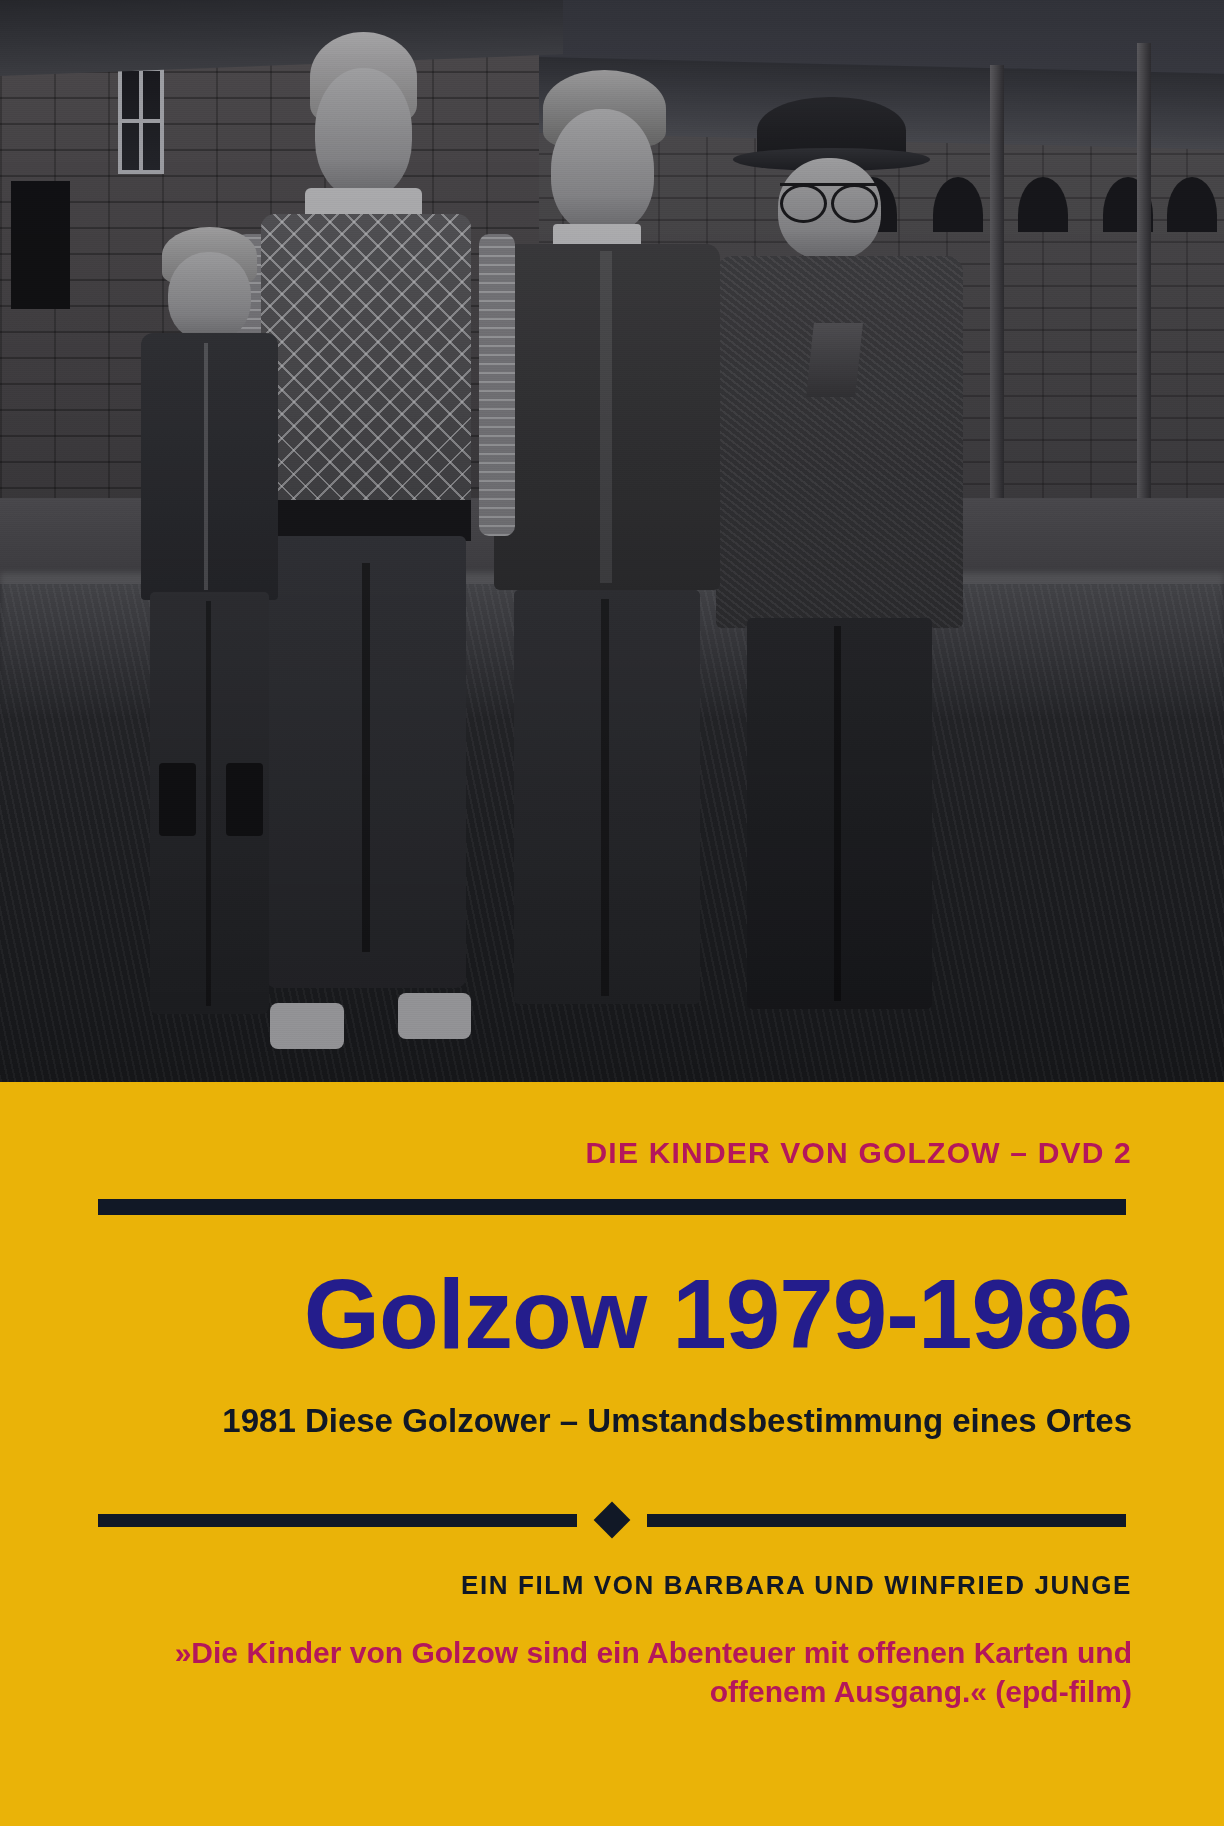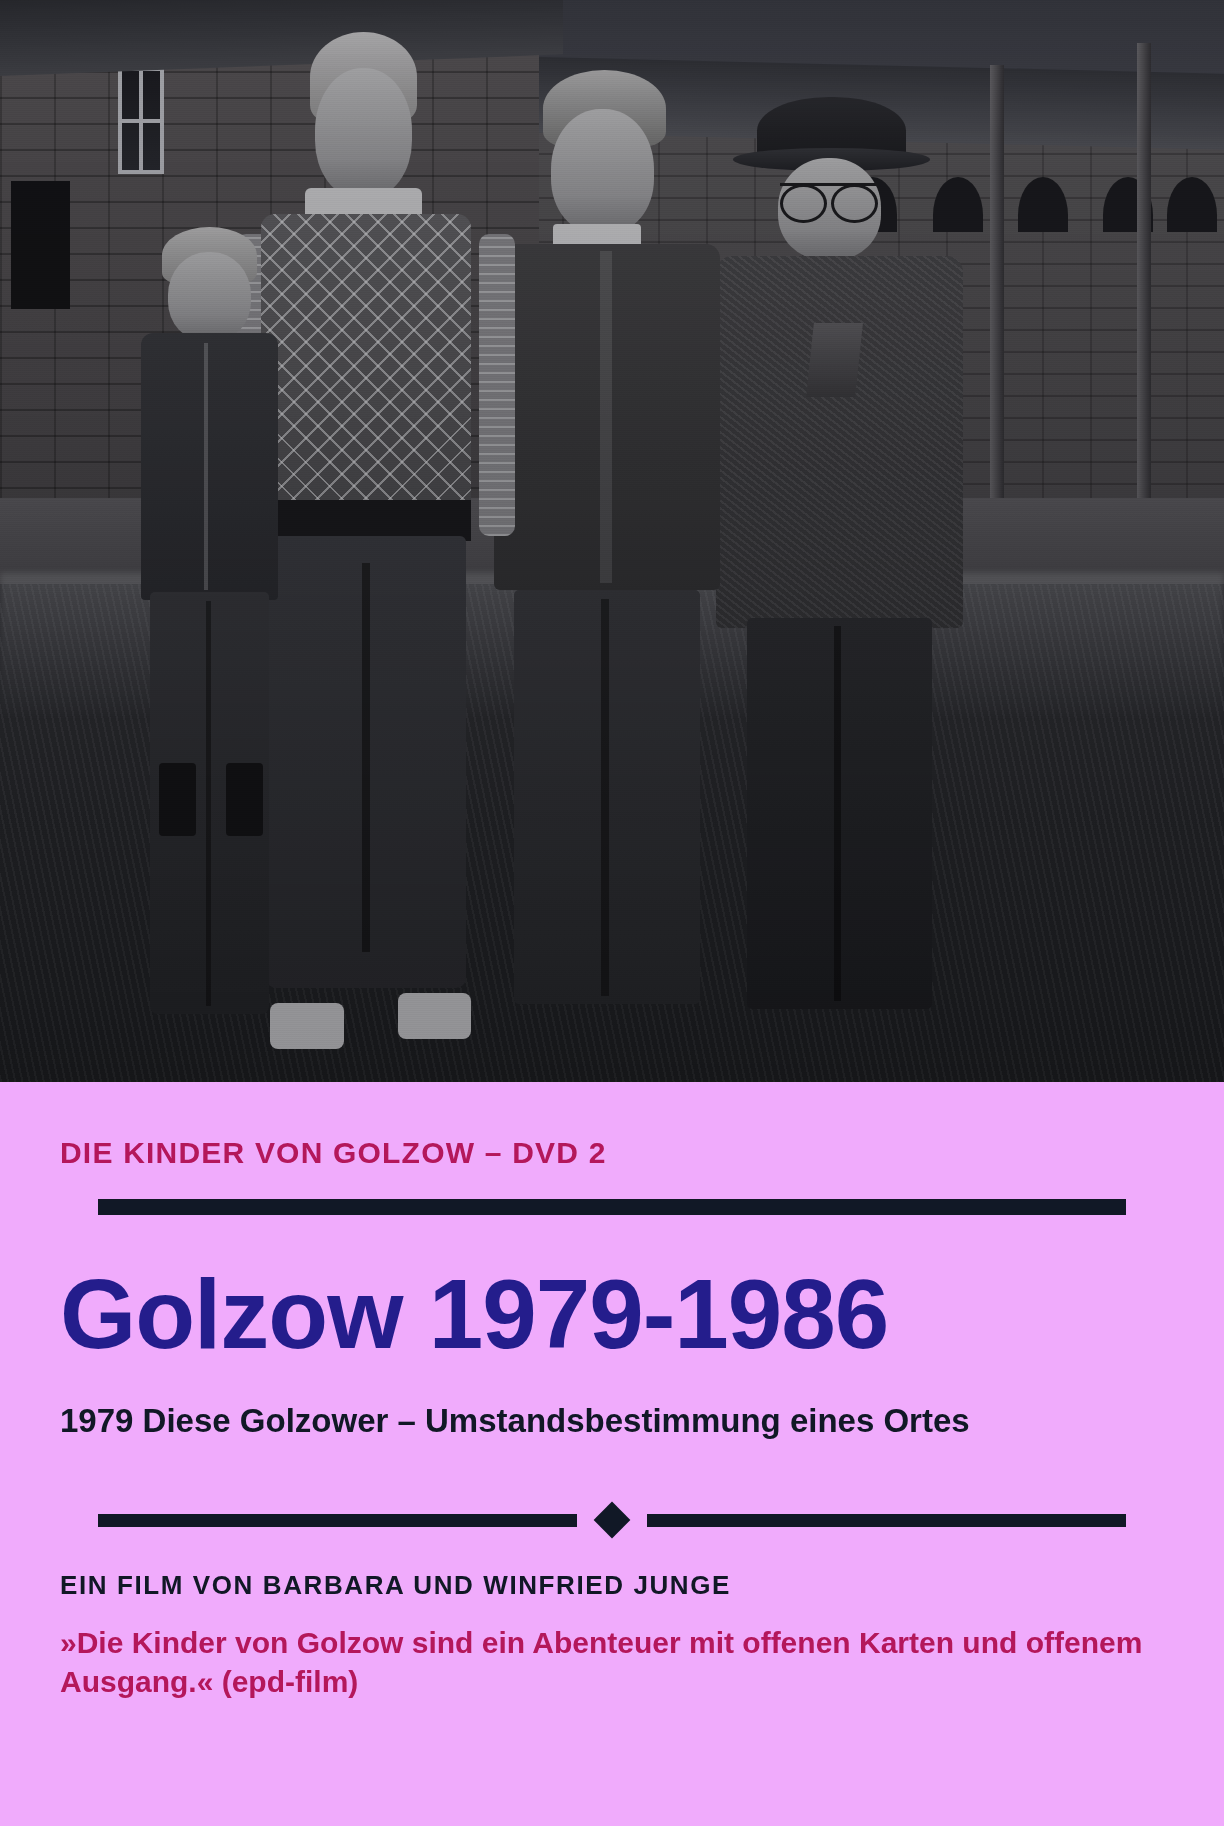--- a/index.html
+++ b/index.html
@@ -285,23 +285,23 @@
   .photo-tint {
     position:absolute; inset:0;
     background: linear-gradient(180deg, rgba(40,44,90,0.30), rgba(25,28,60,0.42));
     mix-blend-mode: multiply;
     pointer-events:none;
   }
 
   
   .textblock {
     flex: 1;
-    background: #f0abfc;
-    text-align: left;
-    padding: 0 60px;
+    background: #eab308;
+    text-align: right;
+    padding: 0 92px;
     box-sizing: border-box;
   }
 
   .series-line {
     margin-top: 54px;
     color: #b4175b;
     font-size: 30px;
     font-weight: bold;
     letter-spacing: 1.2px;
     line-height: 1.1;
@@ -354,21 +354,21 @@
 
   .credits {
     margin-top: 37px;
     color: #111826;
     font-size: 26px;
     font-weight: bold;
     letter-spacing: 1.6px;
   }
 
   .quote {
-    margin-top: 22px;
+    margin-top: 32px;
     color: #b4175b;
     font-size: 30px;
     font-weight: bold;
     line-height: 1.3;
   }
 </style>
 </head>
 <body>
 
 <div class="cover">
@@ -445,21 +445,21 @@
 
   <div class="textblock">
 
     <div class="series-line">DIE KINDER VON GOLZOW – DVD 2</div>
 
     <div class="rule-thick"></div>
 
     <div class="maintitle">Golzow 1979-1986</div>
 
     <div class="subtitles">
-      <div>1979  Diese Golzower – Umstandsbestimmung eines Ortes</div>
+      <div>1981  Diese Golzower – Umstandsbestimmung eines Ortes</div>
     </div>
 
     <div class="divider">
       <div class="bar"></div>
       <div class="diamond"></div>
       <div class="bar"></div>
     </div>
 
     <div class="credits">EIN FILM VON BARBARA UND WINFRIED JUNGE</div>
 

